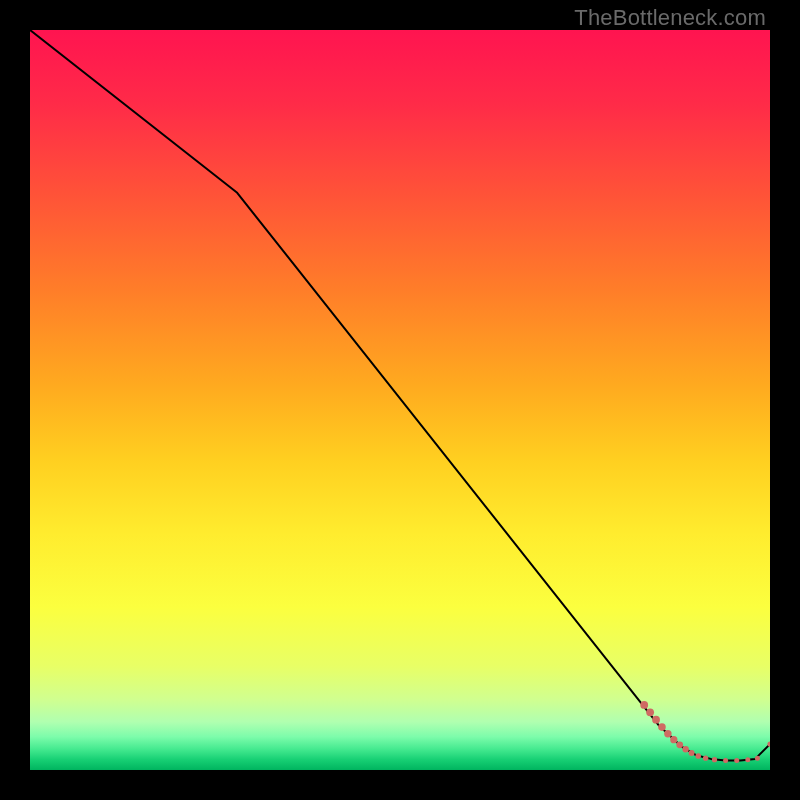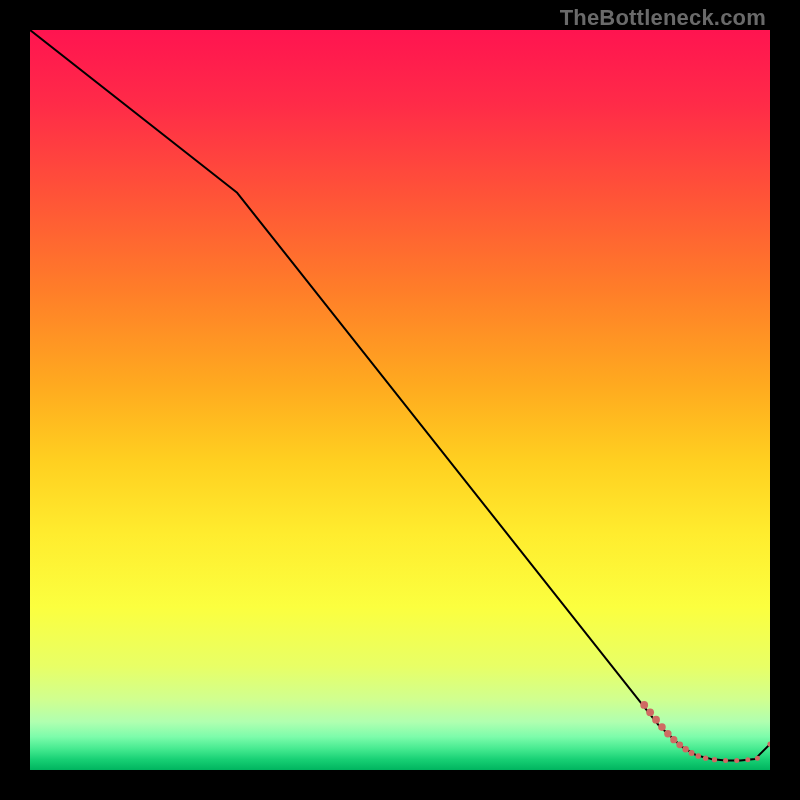--- a/index.html
+++ b/index.html
@@ -23,21 +23,21 @@
     top: 30px;
     width: 740px;
     height: 740px;
   }
   .watermark {
     position: absolute;
     top: 5px;
     right: 34px;
     color: #6a6a6a;
     font-size: 22px;
-    font-weight: 700;
+    font-weight: 400;
     letter-spacing: 0.2px;
     user-select: none;
     margin-left: 8px;
   }
   svg {
     display: block;
   }
 </style>
 </head>
 <body>

